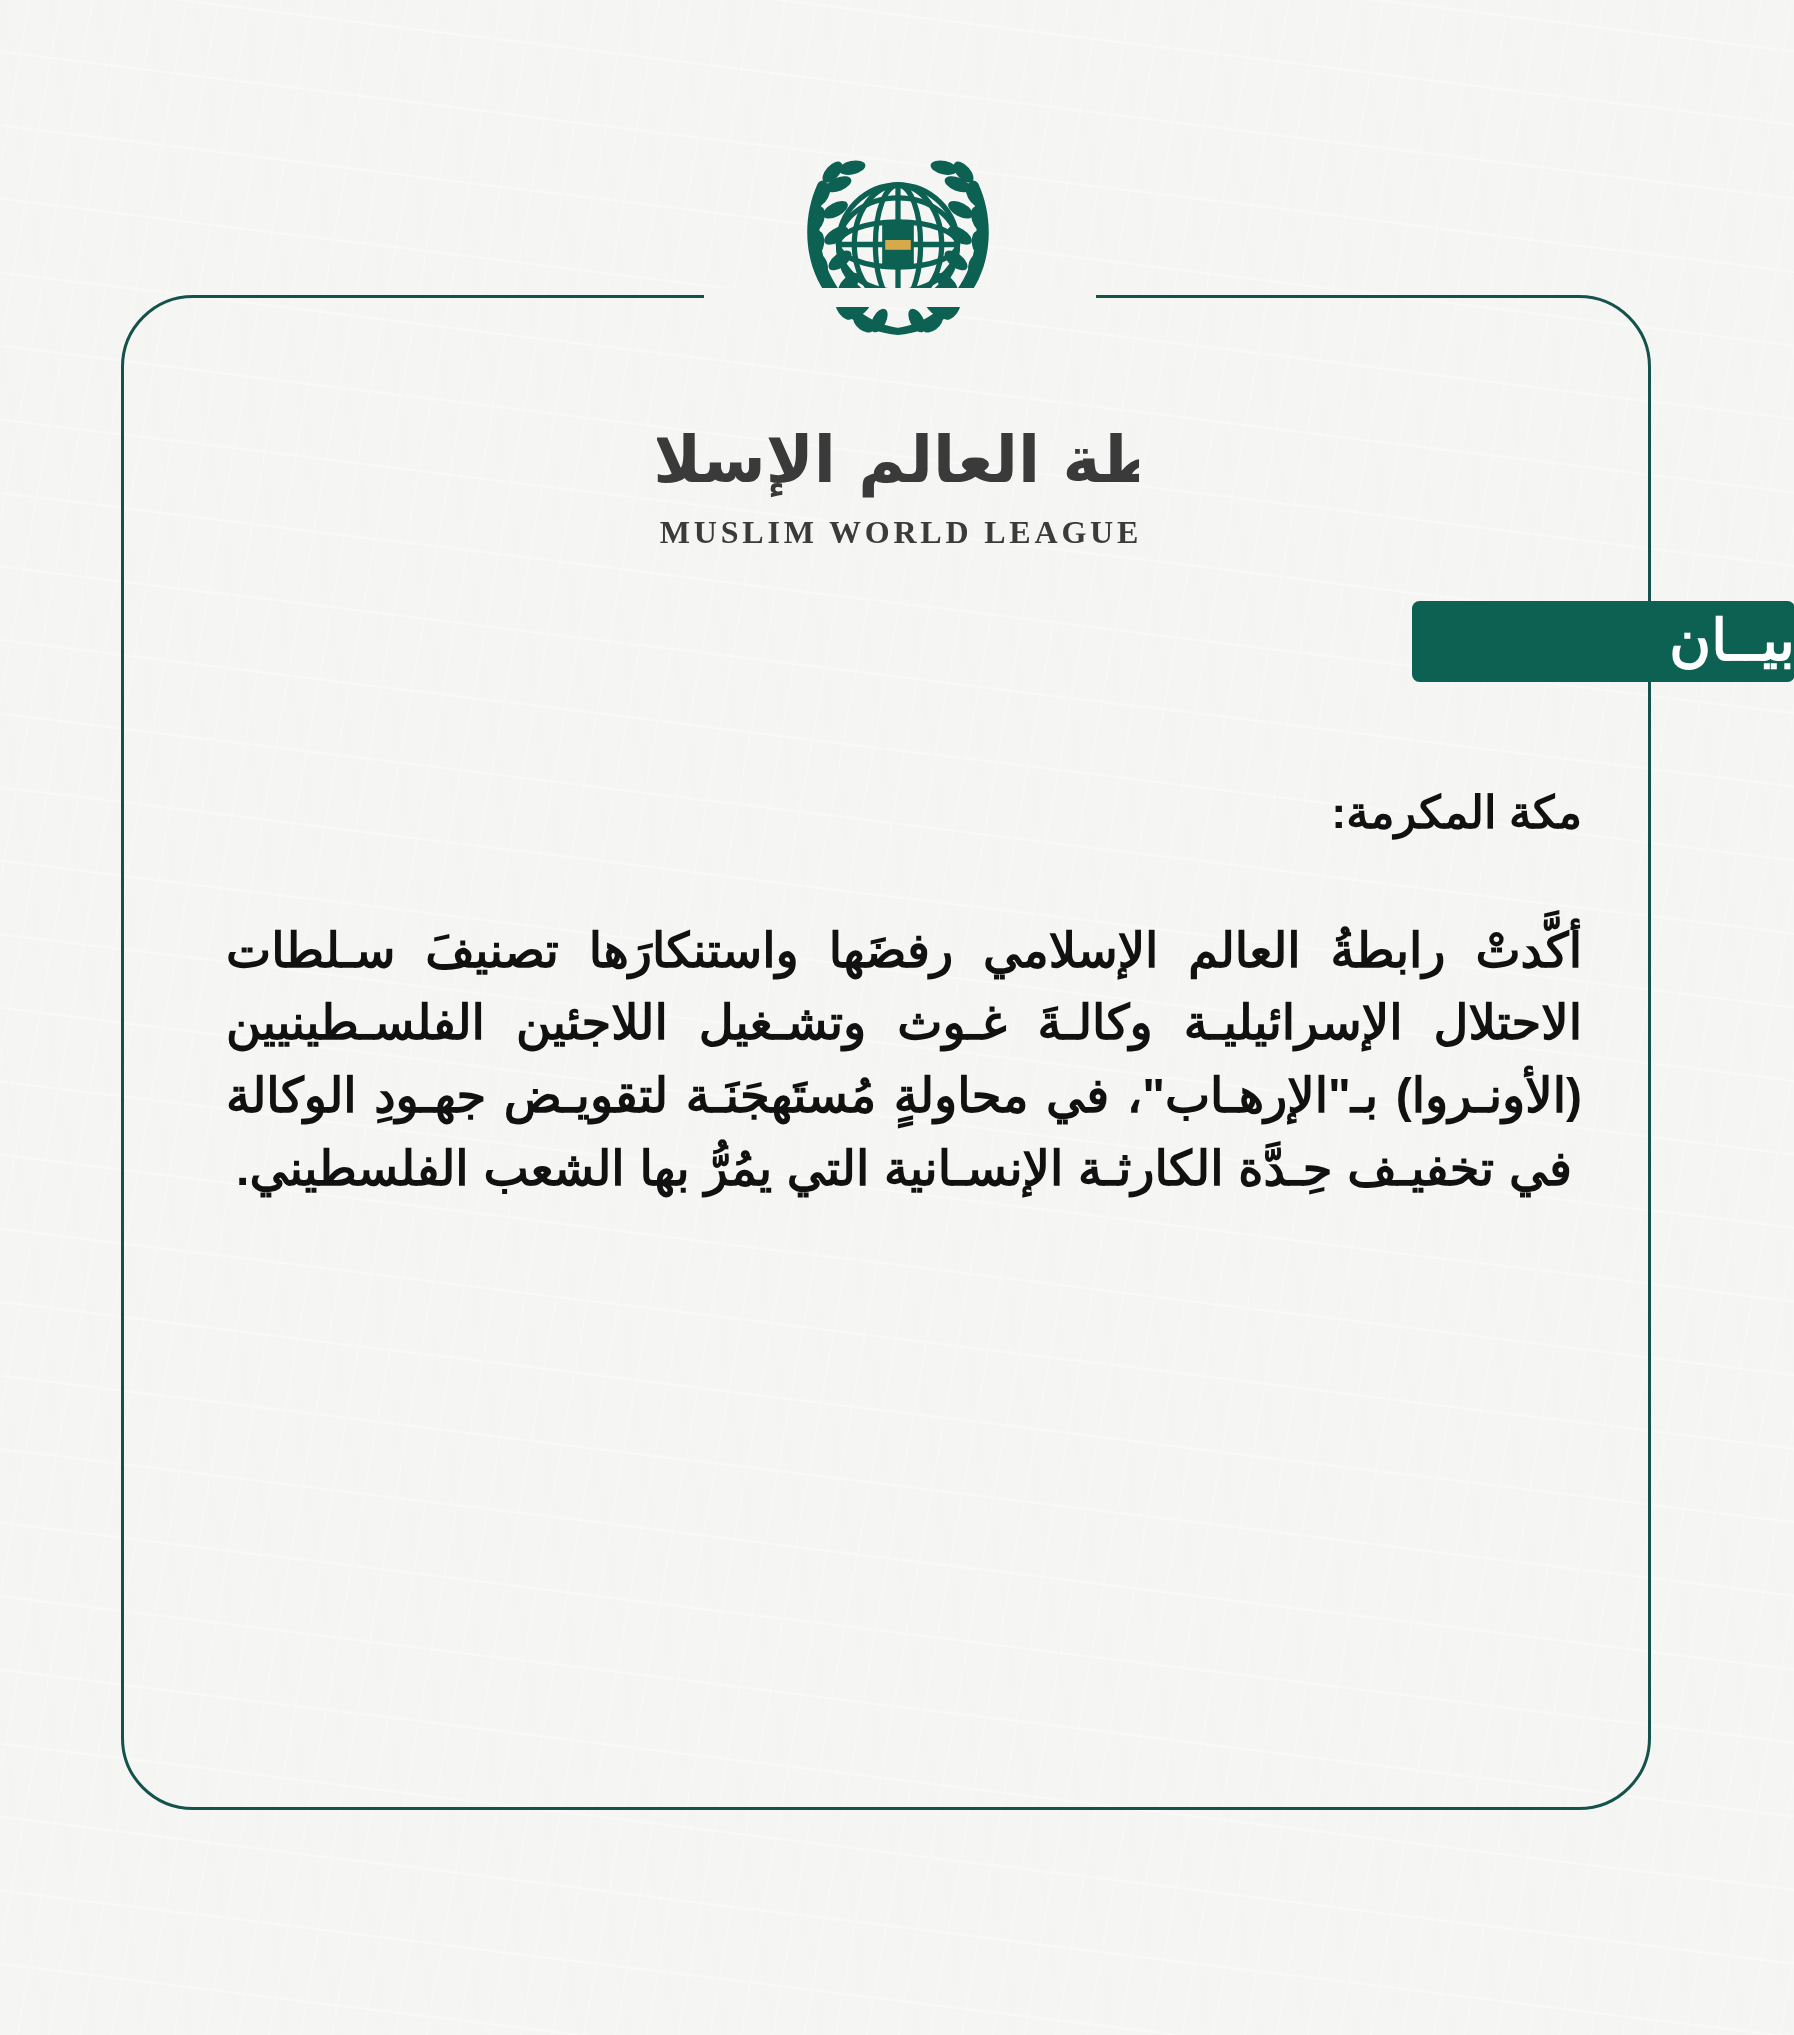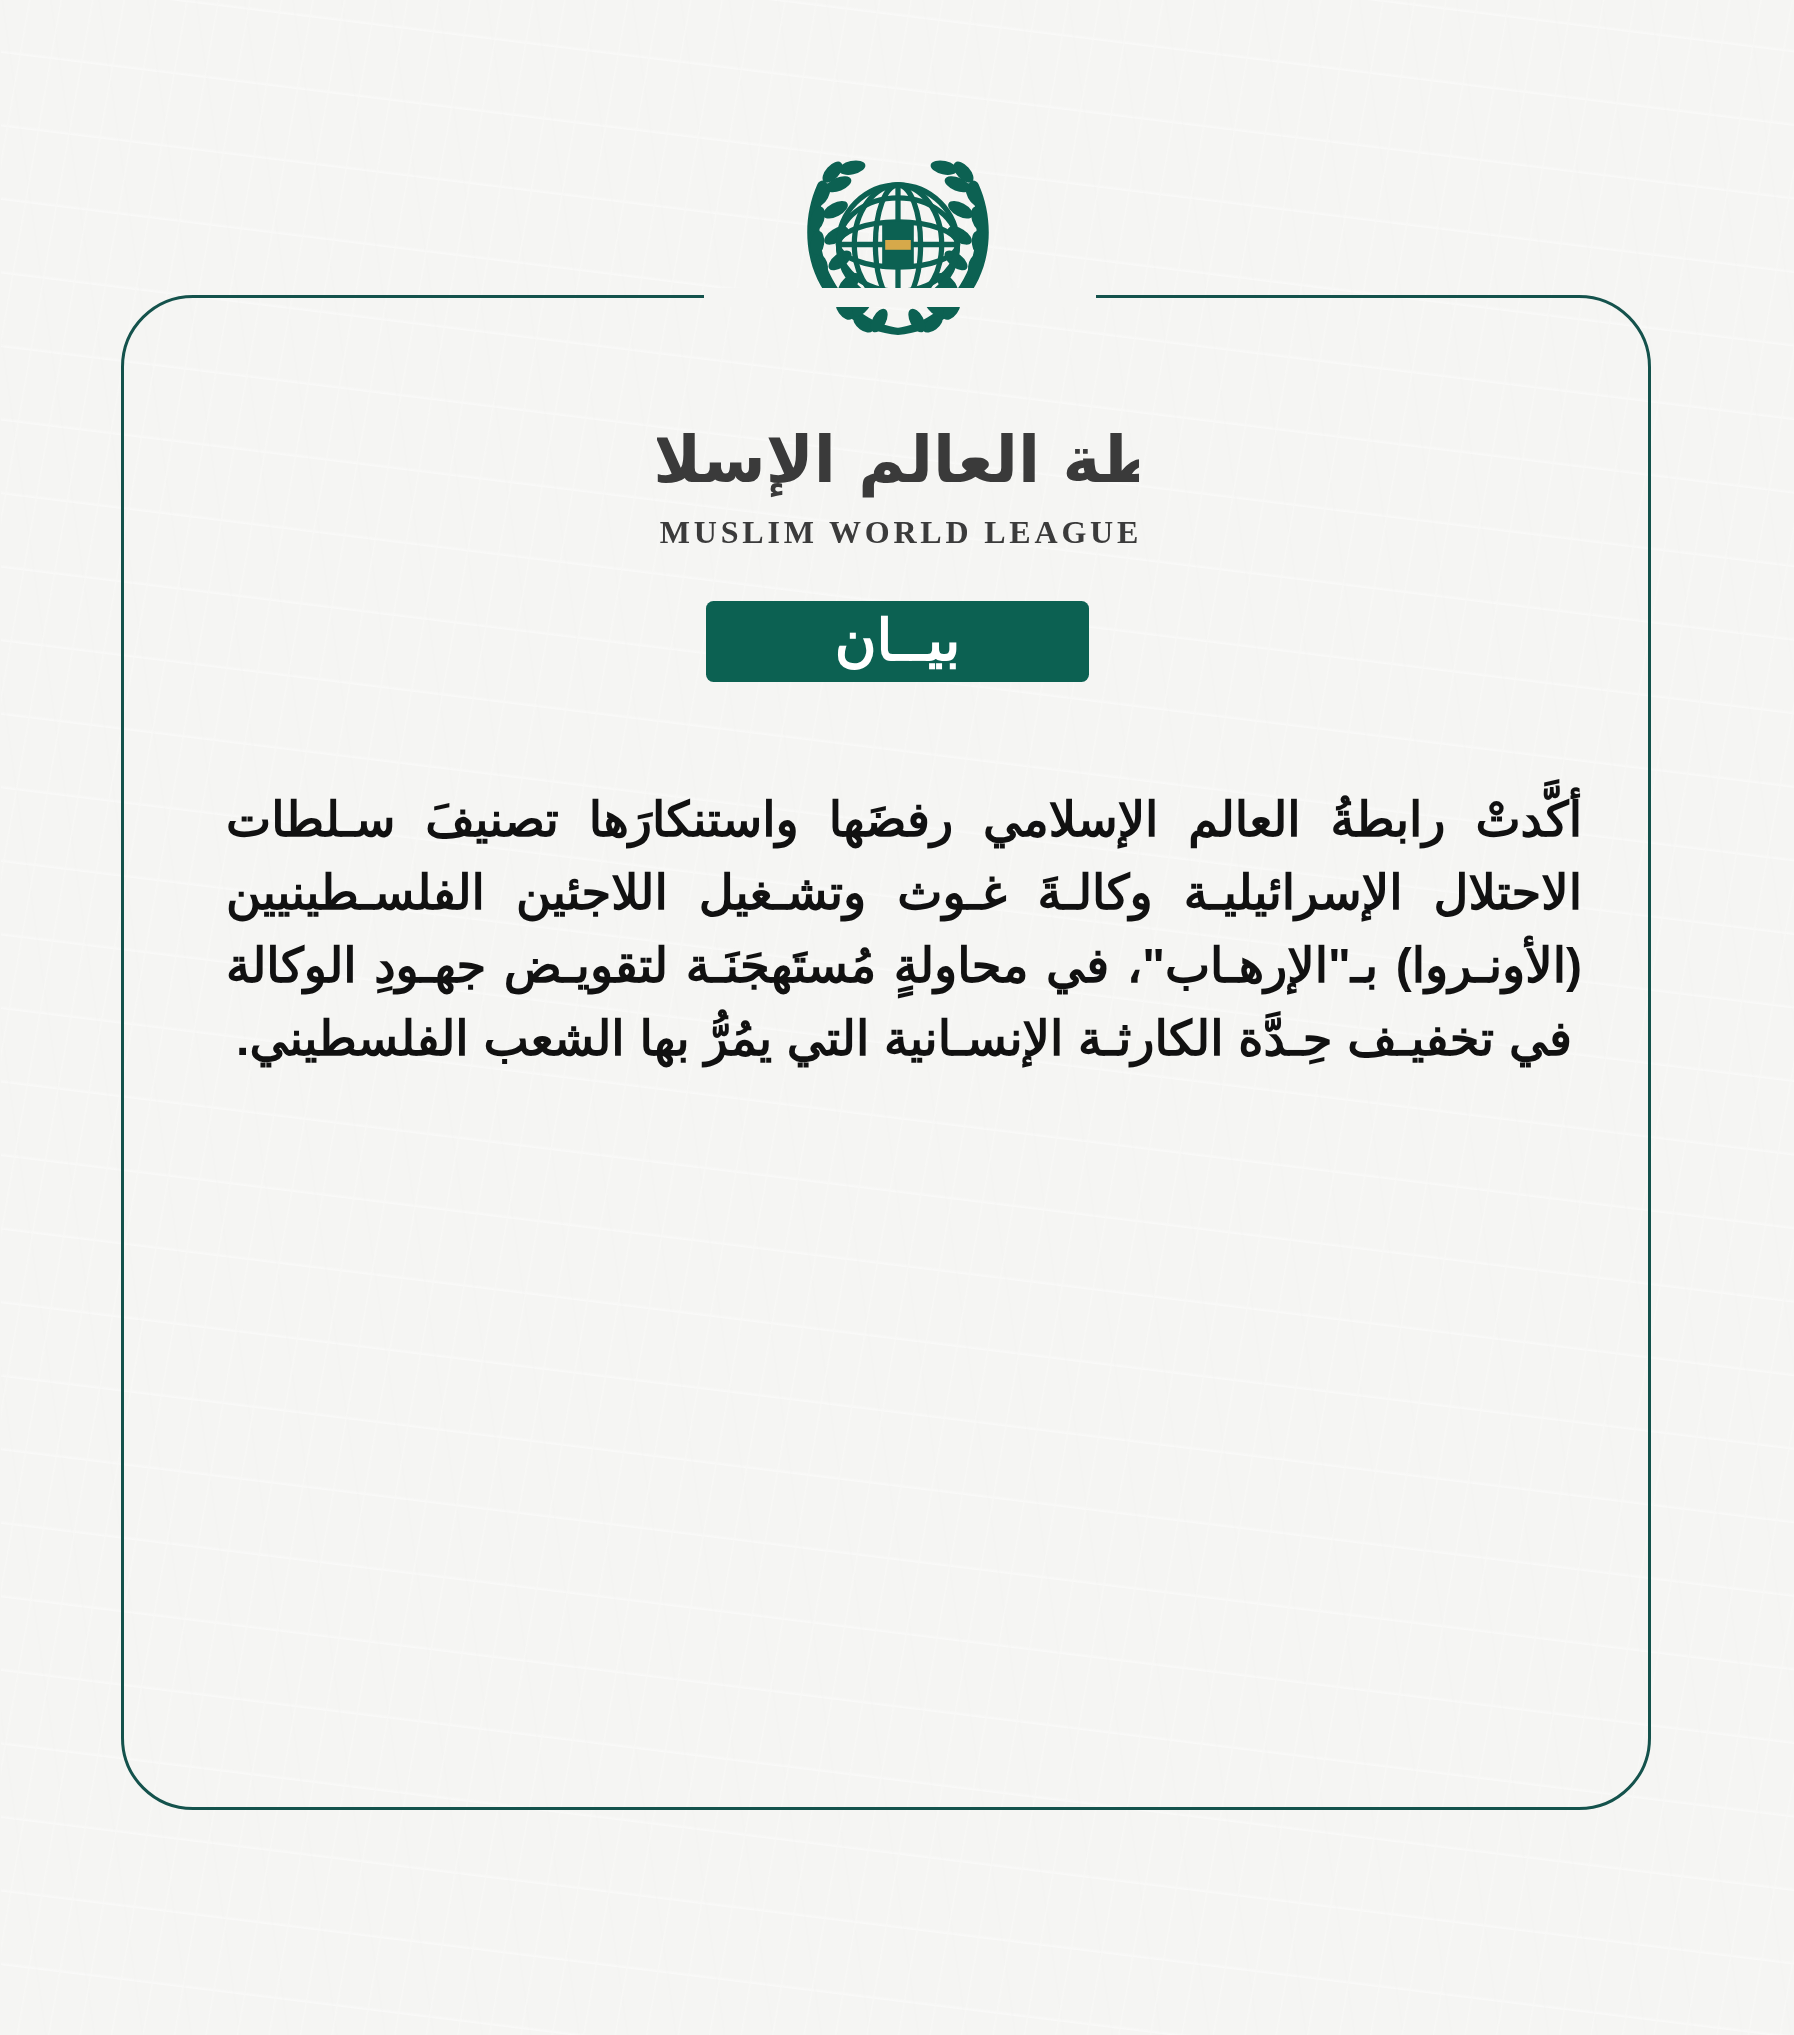--- a/index.html
+++ b/index.html
@@ -86,21 +86,21 @@
     direction: ltr;
     padding-left: 7px;
   }
 
   
   .badge-wrap {
     position: absolute;
     left: 0;
     right: 0;
     top: 601px;
-    text-align: center;
+    text-align: right;
   }
   .badge {
     display: inline-block;
     background: #0c6152;
     color: #ffffff;
     width: 383px;
     height: 81px;
     line-height: 78px;
     border-radius: 7.5px;
     font-size: 57px;
@@ -218,15 +218,16 @@
     </svg>
   </div>
   <div class="brand-latin">MUSLIM WORLD LEAGUE</div>
 </div>
 
 <div class="badge-wrap">
   <div class="badge">بيــان</div>
 </div>
 
 <div class="content">
+  <p class="dateline">مكة المكرمة:</p>
   <p class="para">أكَّدتْ رابطةُ العالم الإسلامي رفضَها واستنكارَها تصنيفَ سـلطات الاحتلال الإسرائيليـة وكالـةَ غـوث وتشـغيل اللاجئين الفلسـطينيين (الأونـروا) بـ"الإرهـاب"، في محاولةٍ مُستَهجَنَـة لتقويـض جهـودِ الوكالة في تخفيـف حِـدَّة الكارثـة الإنسـانية التي يمُرُّ بها الشعب الفلسطيني.</p>
 </div>
 
 
 </body></html>

